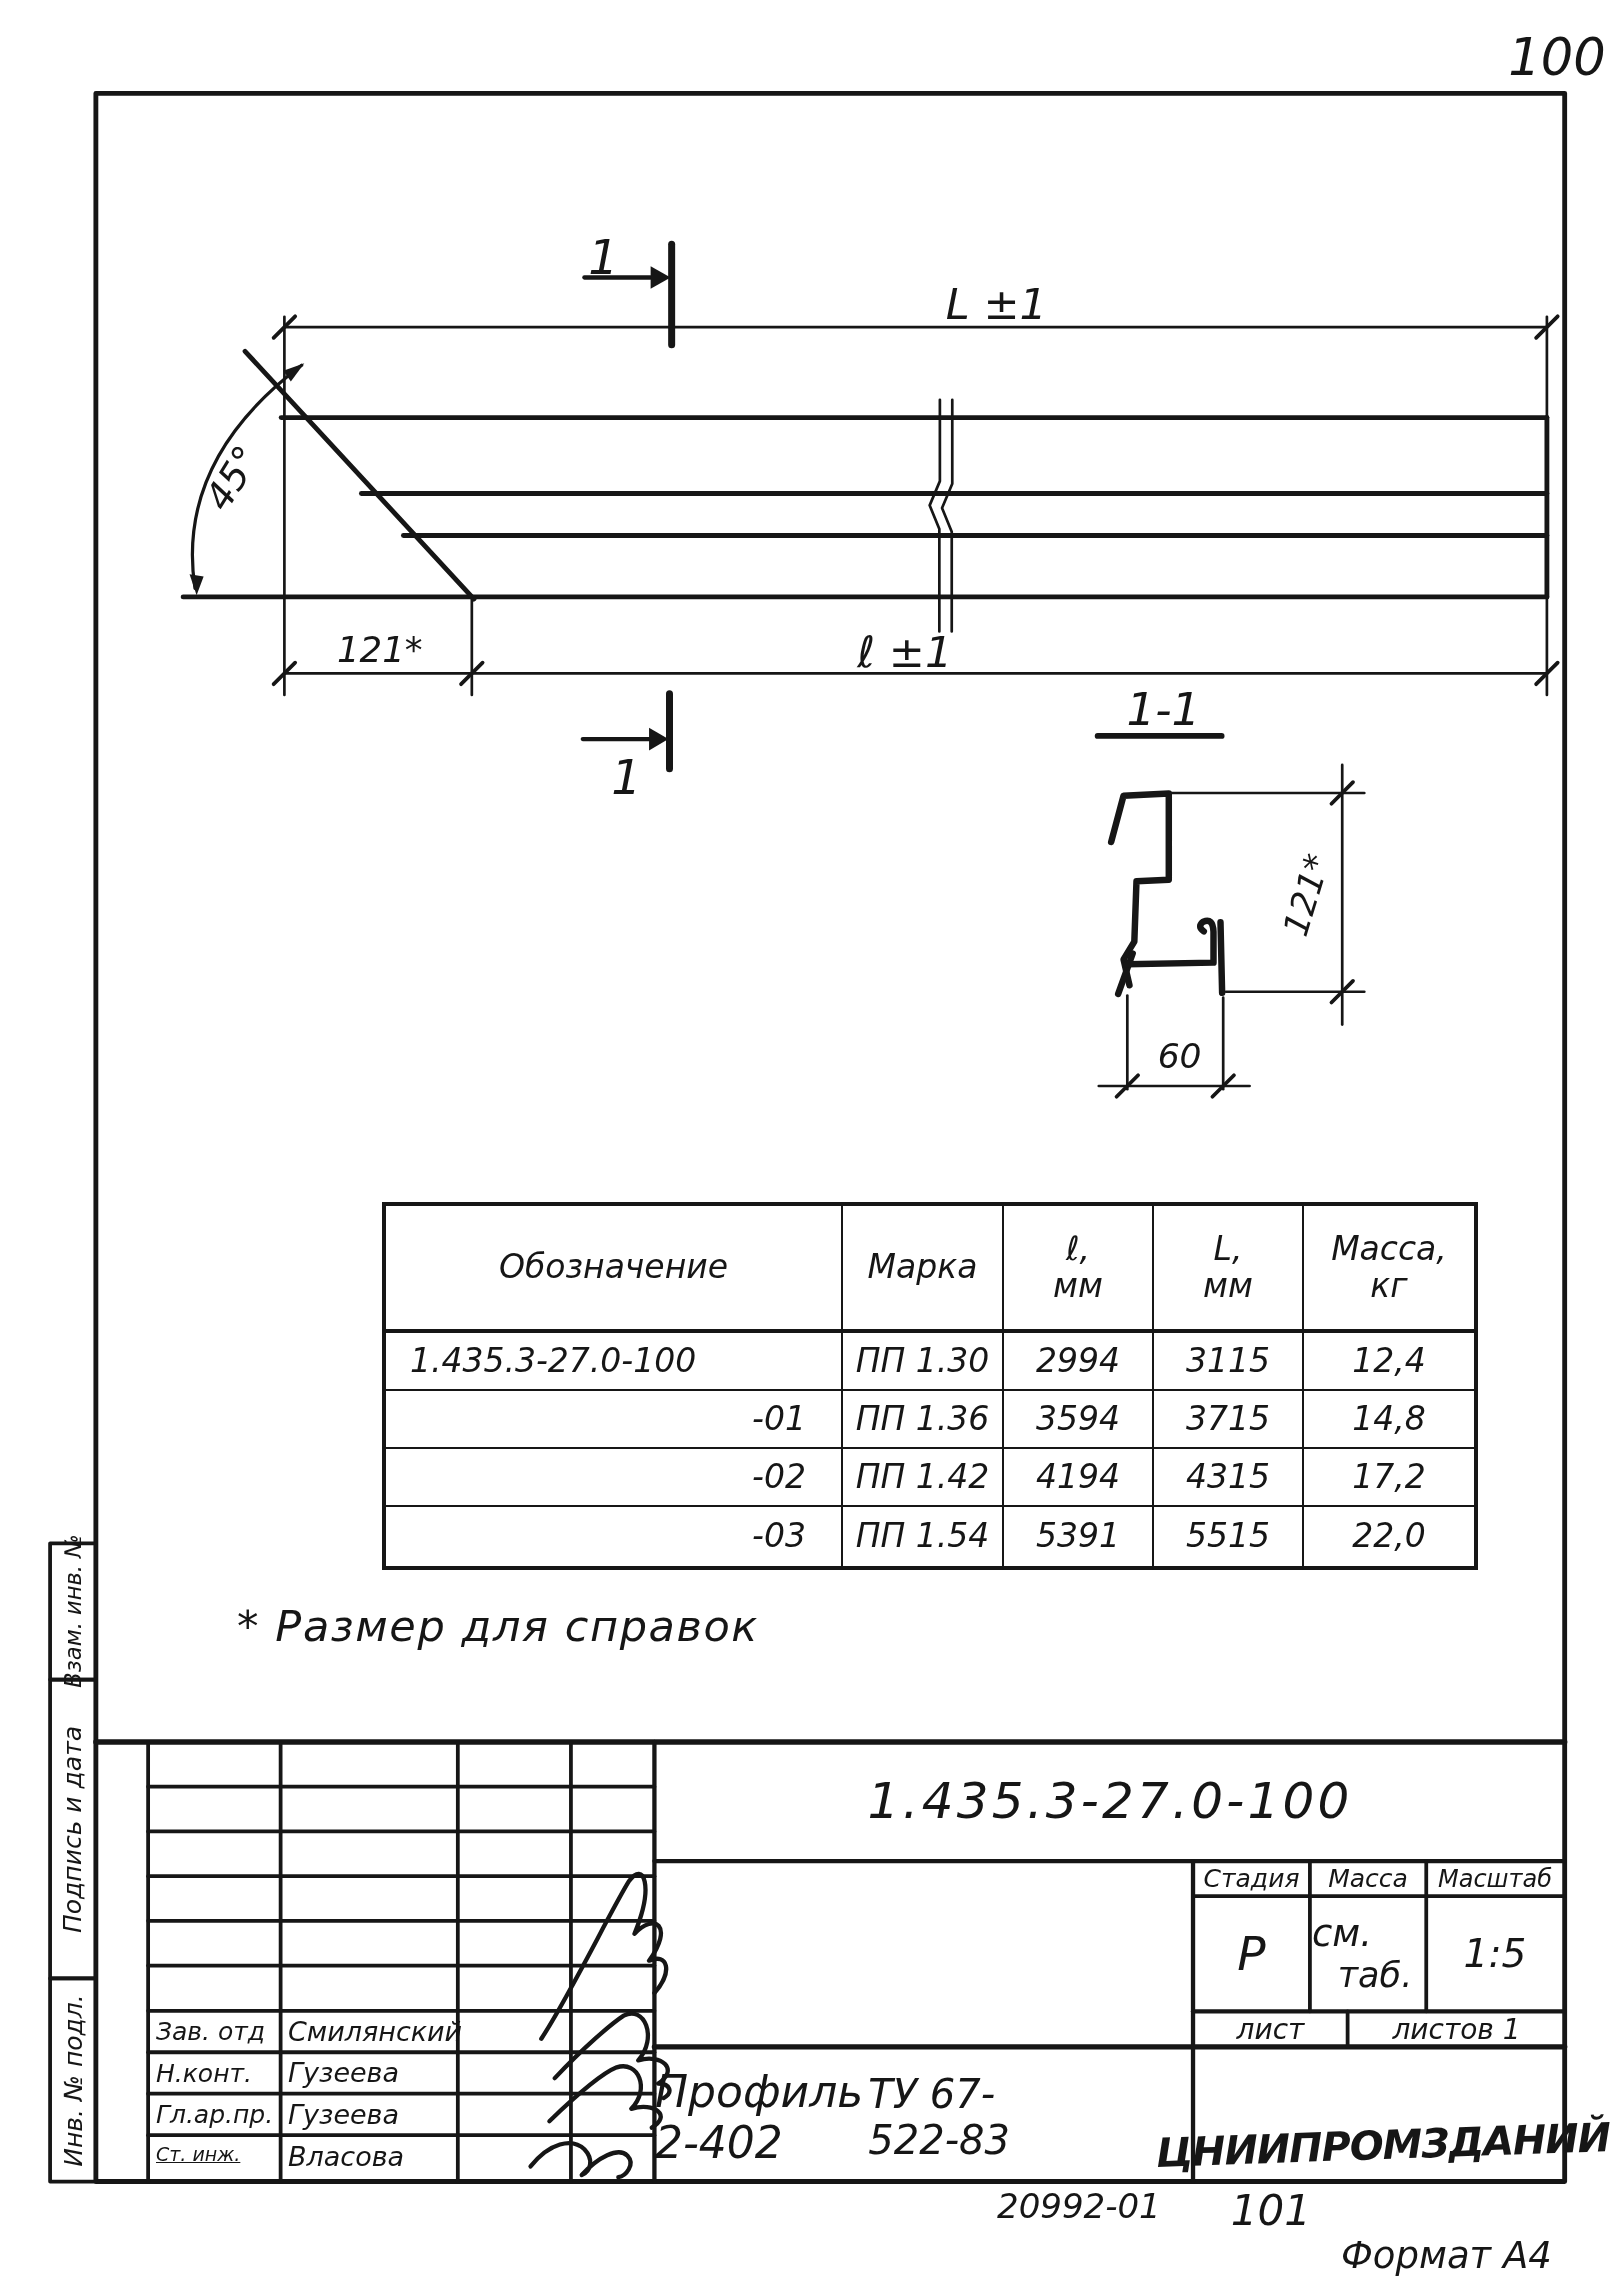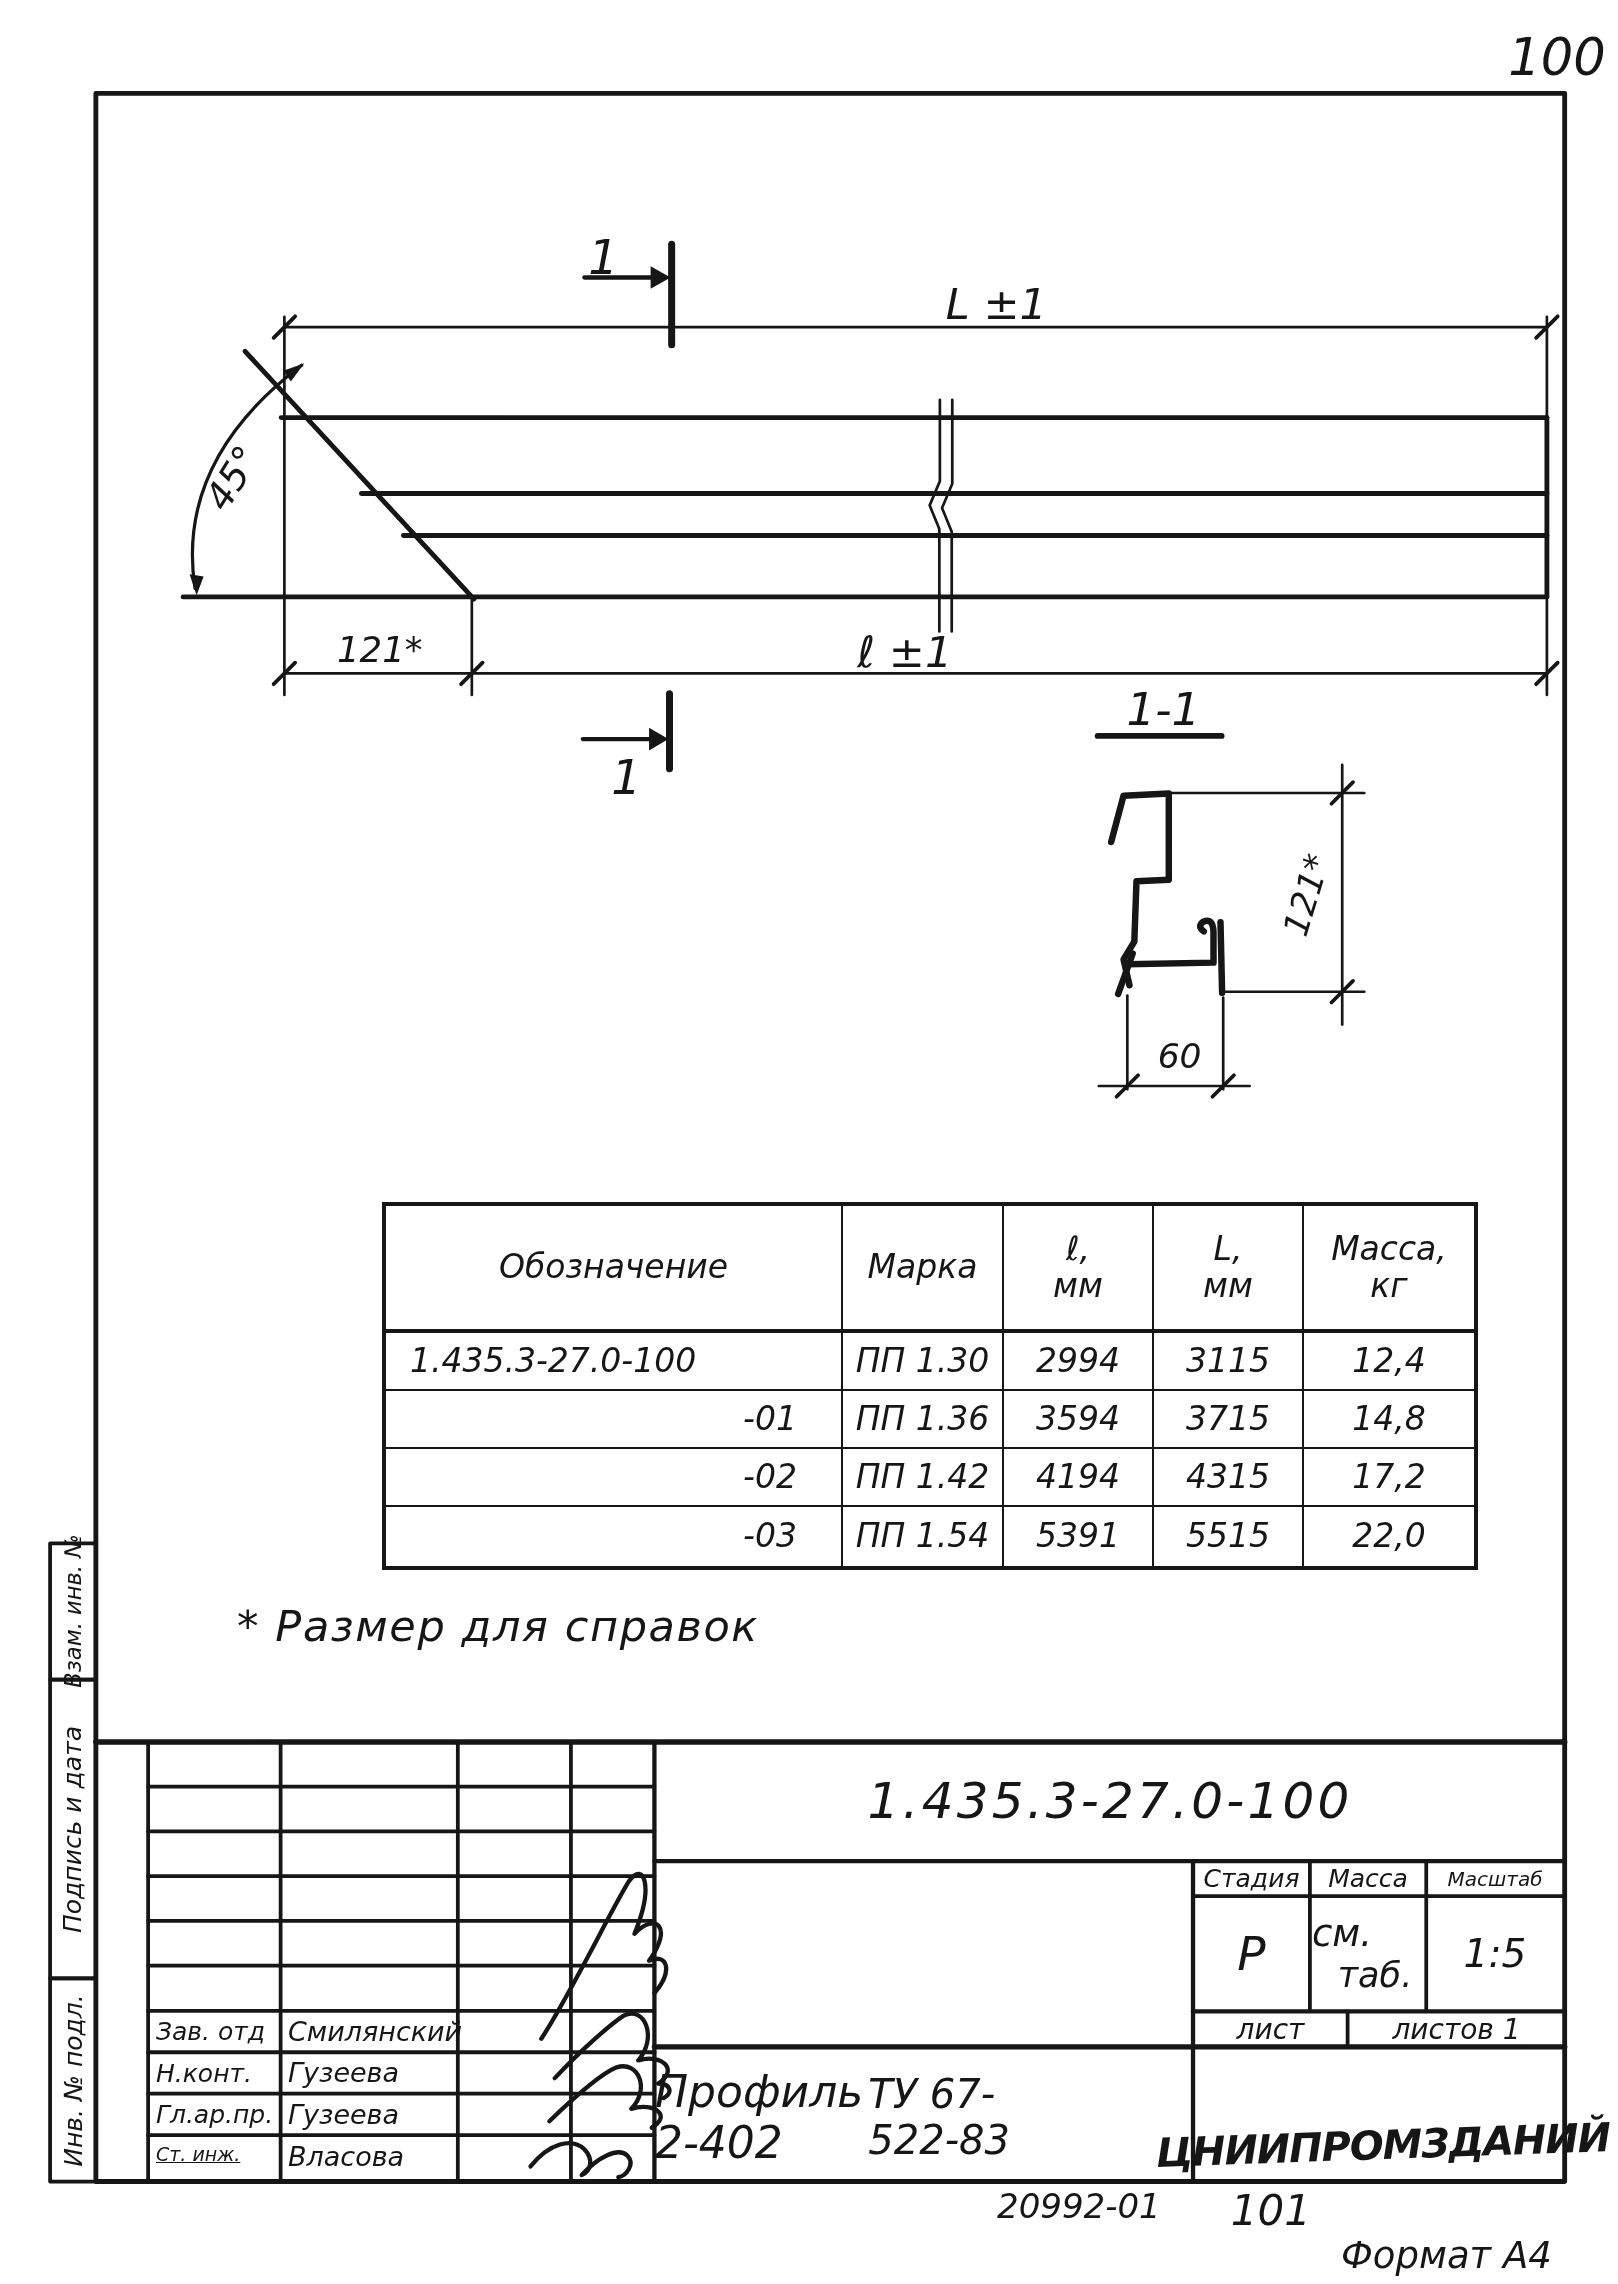--- a/index.html
+++ b/index.html
@@ -16,21 +16,21 @@
     border:4.3px solid #161616;box-sizing:border-box;display:grid;
     grid-template-columns:457px 161px 150px 150px 1fr;
     grid-template-rows:127px 58px 58px 58px 1fr;}
   #parts-table .cell{border-right:2.7px solid #161616;border-bottom:2.7px solid #161616;
     display:flex;align-items:center;justify-content:center;flex-direction:column;
     font-style:italic;font-size:33px;line-height:1.12;box-sizing:border-box;}
   #parts-table .cell.lastcol{border-right:none;}
   #parts-table .cell.lastrow{border-bottom:none;}
   #parts-table .cell.hdr{border-bottom:4.3px solid #161616;}
   #parts-table .cell.dleft{justify-content:flex-start;flex-direction:row;padding-left:24px;}
-  #parts-table .cell.dright{justify-content:flex-end;flex-direction:row;padding-right:44px;}
+  #parts-table .cell.dright{justify-content:flex-end;flex-direction:row;padding-right:35px;}
   .tb-text{position:absolute;box-sizing:border-box;}
 </style>
 </head>
 <body>
 
 <div id="sheet">
 
   <svg class="abs" style="left:0;top:0" width="1618" height="2284" viewBox="0 0 3004 4240">
     <g stroke="#161616" fill="none" stroke-linecap="round" stroke-linejoin="round">
 
@@ -201,21 +201,21 @@
     <div class="cell lastcol lastrow">22,0</div>
   </div>
 
   <div class="abs hw" style="left:237px;top:1601px;font-size:43px;letter-spacing:1.6px;">* Размер для справок</div>
 
   <div class="abs hw flexc tb-text" style="left:655px;top:1746px;width:910px;height:110px;font-size:50px;letter-spacing:3.2px;">1.435.3-27.0-100</div>
 
 
   <div class="abs hw flexc tb-text" style="left:1193px;top:1861px;width:117px;height:35px;font-size:25px;">Стадия</div>
   <div class="abs hw flexc tb-text" style="left:1310px;top:1861px;width:116px;height:35px;font-size:25px;">Масса</div>
-  <div class="abs hw flexc tb-text" style="left:1426px;top:1861px;width:138px;height:35px;font-size:20px;">Масштаб</div>
+  <div class="abs hw flexc tb-text" style="left:1426px;top:1861px;width:138px;height:35px;font-size:24px;">Масштаб</div>
 
   <div class="abs hw flexc tb-text" style="left:1193px;top:1896px;width:117px;height:115px;font-size:47px;">Р</div>
   <div class="abs tb-text" style="left:1310px;top:1896px;width:116px;height:115px;display:flex;flex-direction:column;align-items:center;justify-content:center;">
     <span class="hw" style="font-size:37px;margin-right:52px;">см.</span>
     <span class="hw" style="font-size:35px;margin-left:14px;">таб.</span>
   </div>
   <div class="abs hw flexc tb-text" style="left:1426px;top:1896px;width:138px;height:115px;font-size:39px;">1:5</div>
 
   <div class="abs hw flexc tb-text" style="left:1193px;top:2011px;width:155px;height:36px;font-size:28px;">лист</div>
   <div class="abs hw flexc tb-text" style="left:1348px;top:2011px;width:217px;height:36px;font-size:28px;">листов 1</div>

